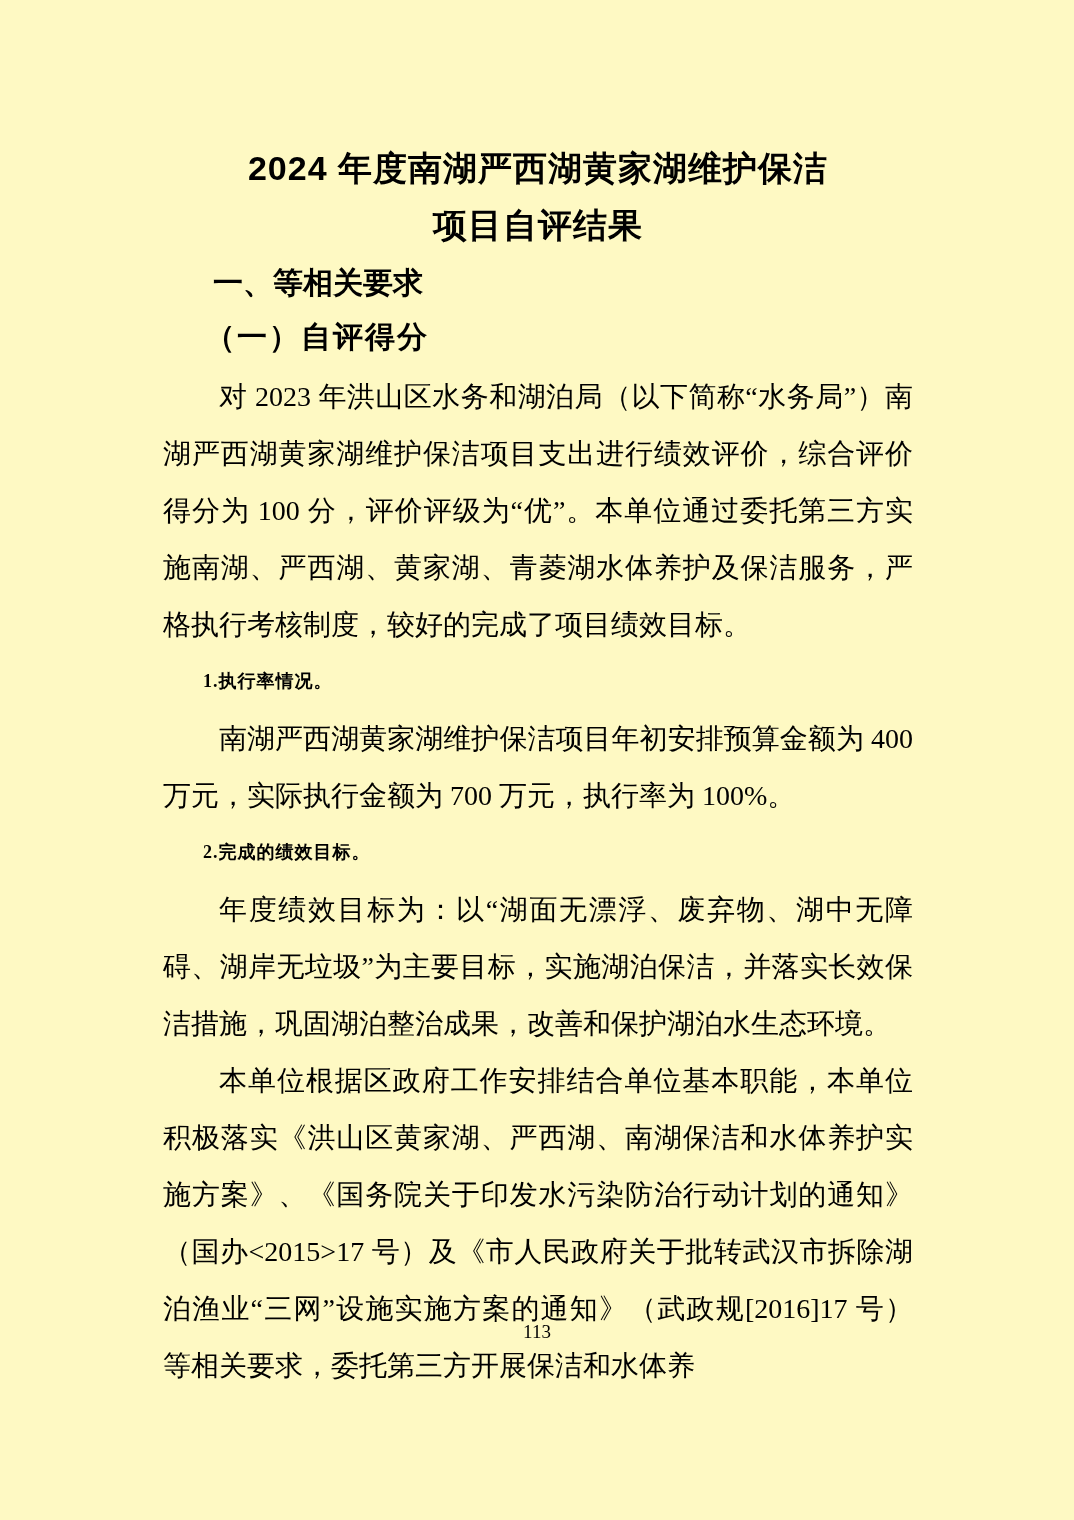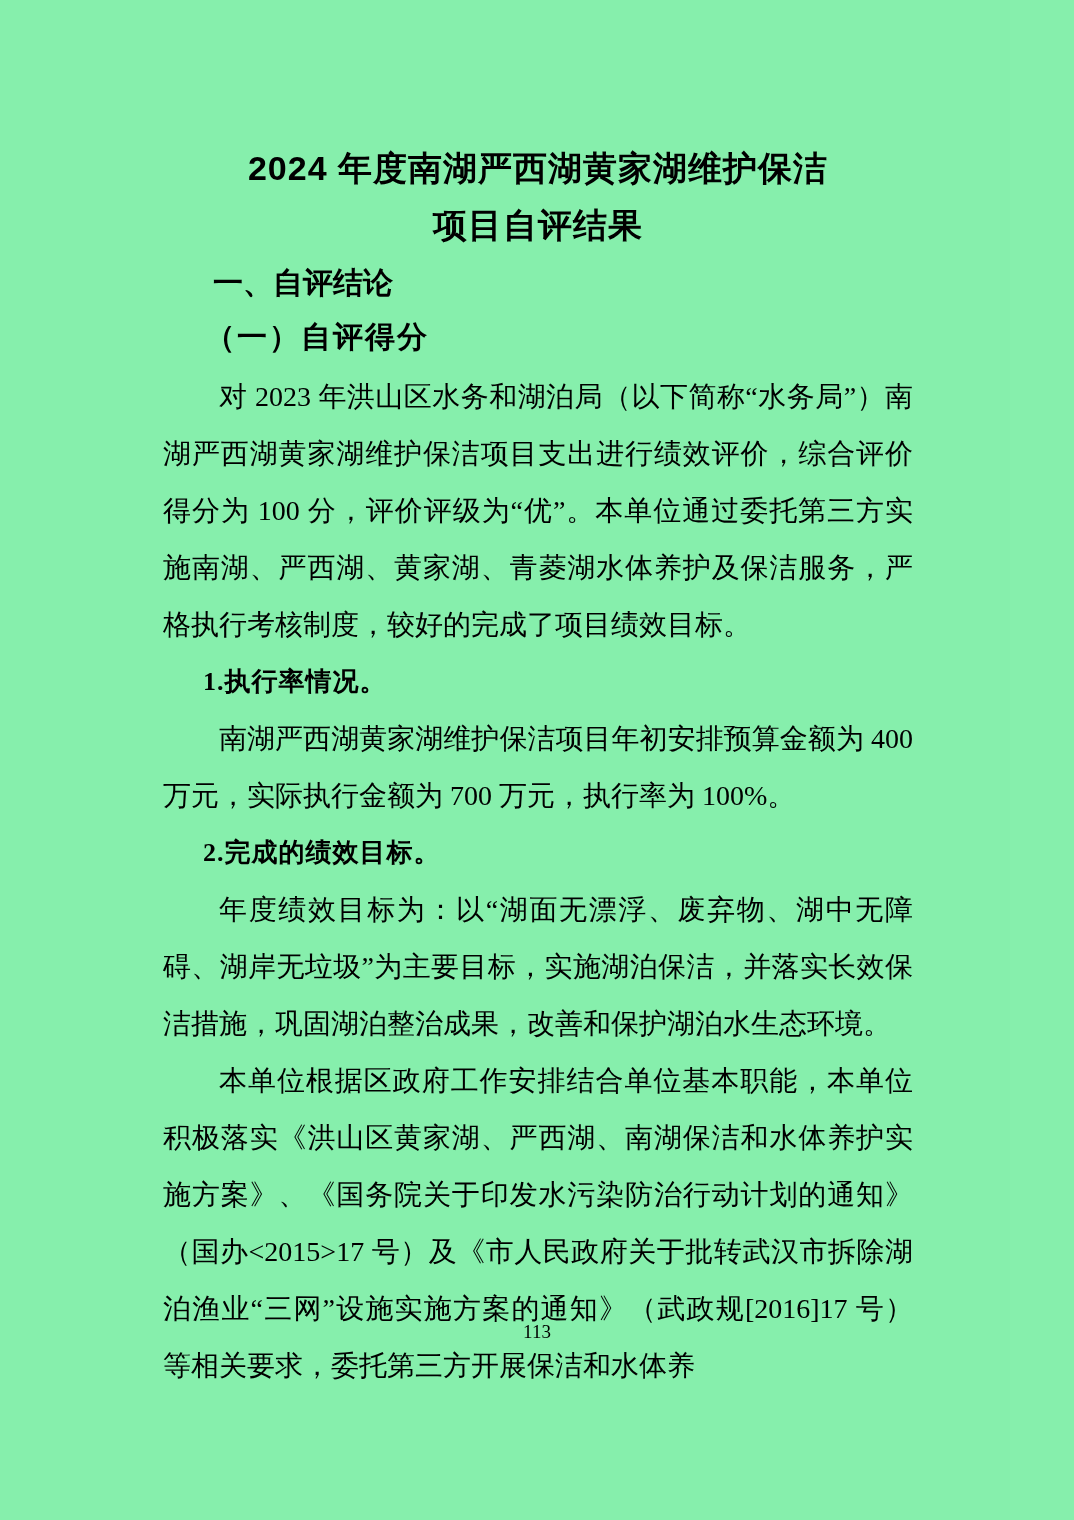--- a/index.html
+++ b/index.html
@@ -4,21 +4,21 @@
 <style>
   html, body {
     margin: 0;
     padding: 0;
     background: #ffffff;
   }
   .sheet {
     position: relative;
     width: 1074px;
     height: 1520px;
-    background: #86efac;
+    background: #fef9c3;
     color: #000000;
     overflow: hidden;
   }
   .content {
     position: absolute;
     left: 163px;
     top: 140px;
     width: 750px;
   }
   .doc-title {
@@ -40,21 +40,21 @@
     font-family: Liberation Mono, monospace;
     font-weight: bold;
     font-size: 30px;
     line-height: 57px;
     text-indent: 42px;
     letter-spacing: 2px;
   }
   .h3 {
     font-family: "Liberation Serif", "DejaVu Serif", serif;
     font-weight: bold;
-    font-size: 26px;
+    font-size: 18px;
     line-height: 57px;
     text-indent: 40px;
     letter-spacing: 1px;
   }
   .para {
     font-family: "Liberation Serif", "DejaVu Serif", serif;
     font-size: 28px;
     line-height: 57px;
     text-align: justify;
     text-indent: 2em;
@@ -73,21 +73,21 @@
 </head>
 <body>
 
 <div class="sheet">
   <div class="content">
 
     <div class="doc-title">2024 年度南湖严西湖黄家湖维护保洁</div>
 
     <div class="doc-title">项目自评结果</div>
 
-    <div class="h1">一、自评结论</div>
+    <div class="h1">一、等相关要求</div>
 
     <div class="h2">（一）自评得分</div>
 
     <div class="para">对 2023 年洪山区水务和湖泊局（以下简称“水务局”）南湖严西湖黄家湖维护保洁项目支出进行绩效评价，综合评价得分为 100 分，评价评级为“优”。本单位通过委托第三方实施南湖、严西湖、黄家湖、青菱湖水体养护及保洁服务，严格执行考核制度，较好的完成了项目绩效目标。</div>
 
 
     <div class="h3">1.执行率情况。</div>
 
     <div class="para">南湖严西湖黄家湖维护保洁项目年初安排预算金额为 400 万元，实际执行金额为 700 万元，执行率为 100%。</div>
 

